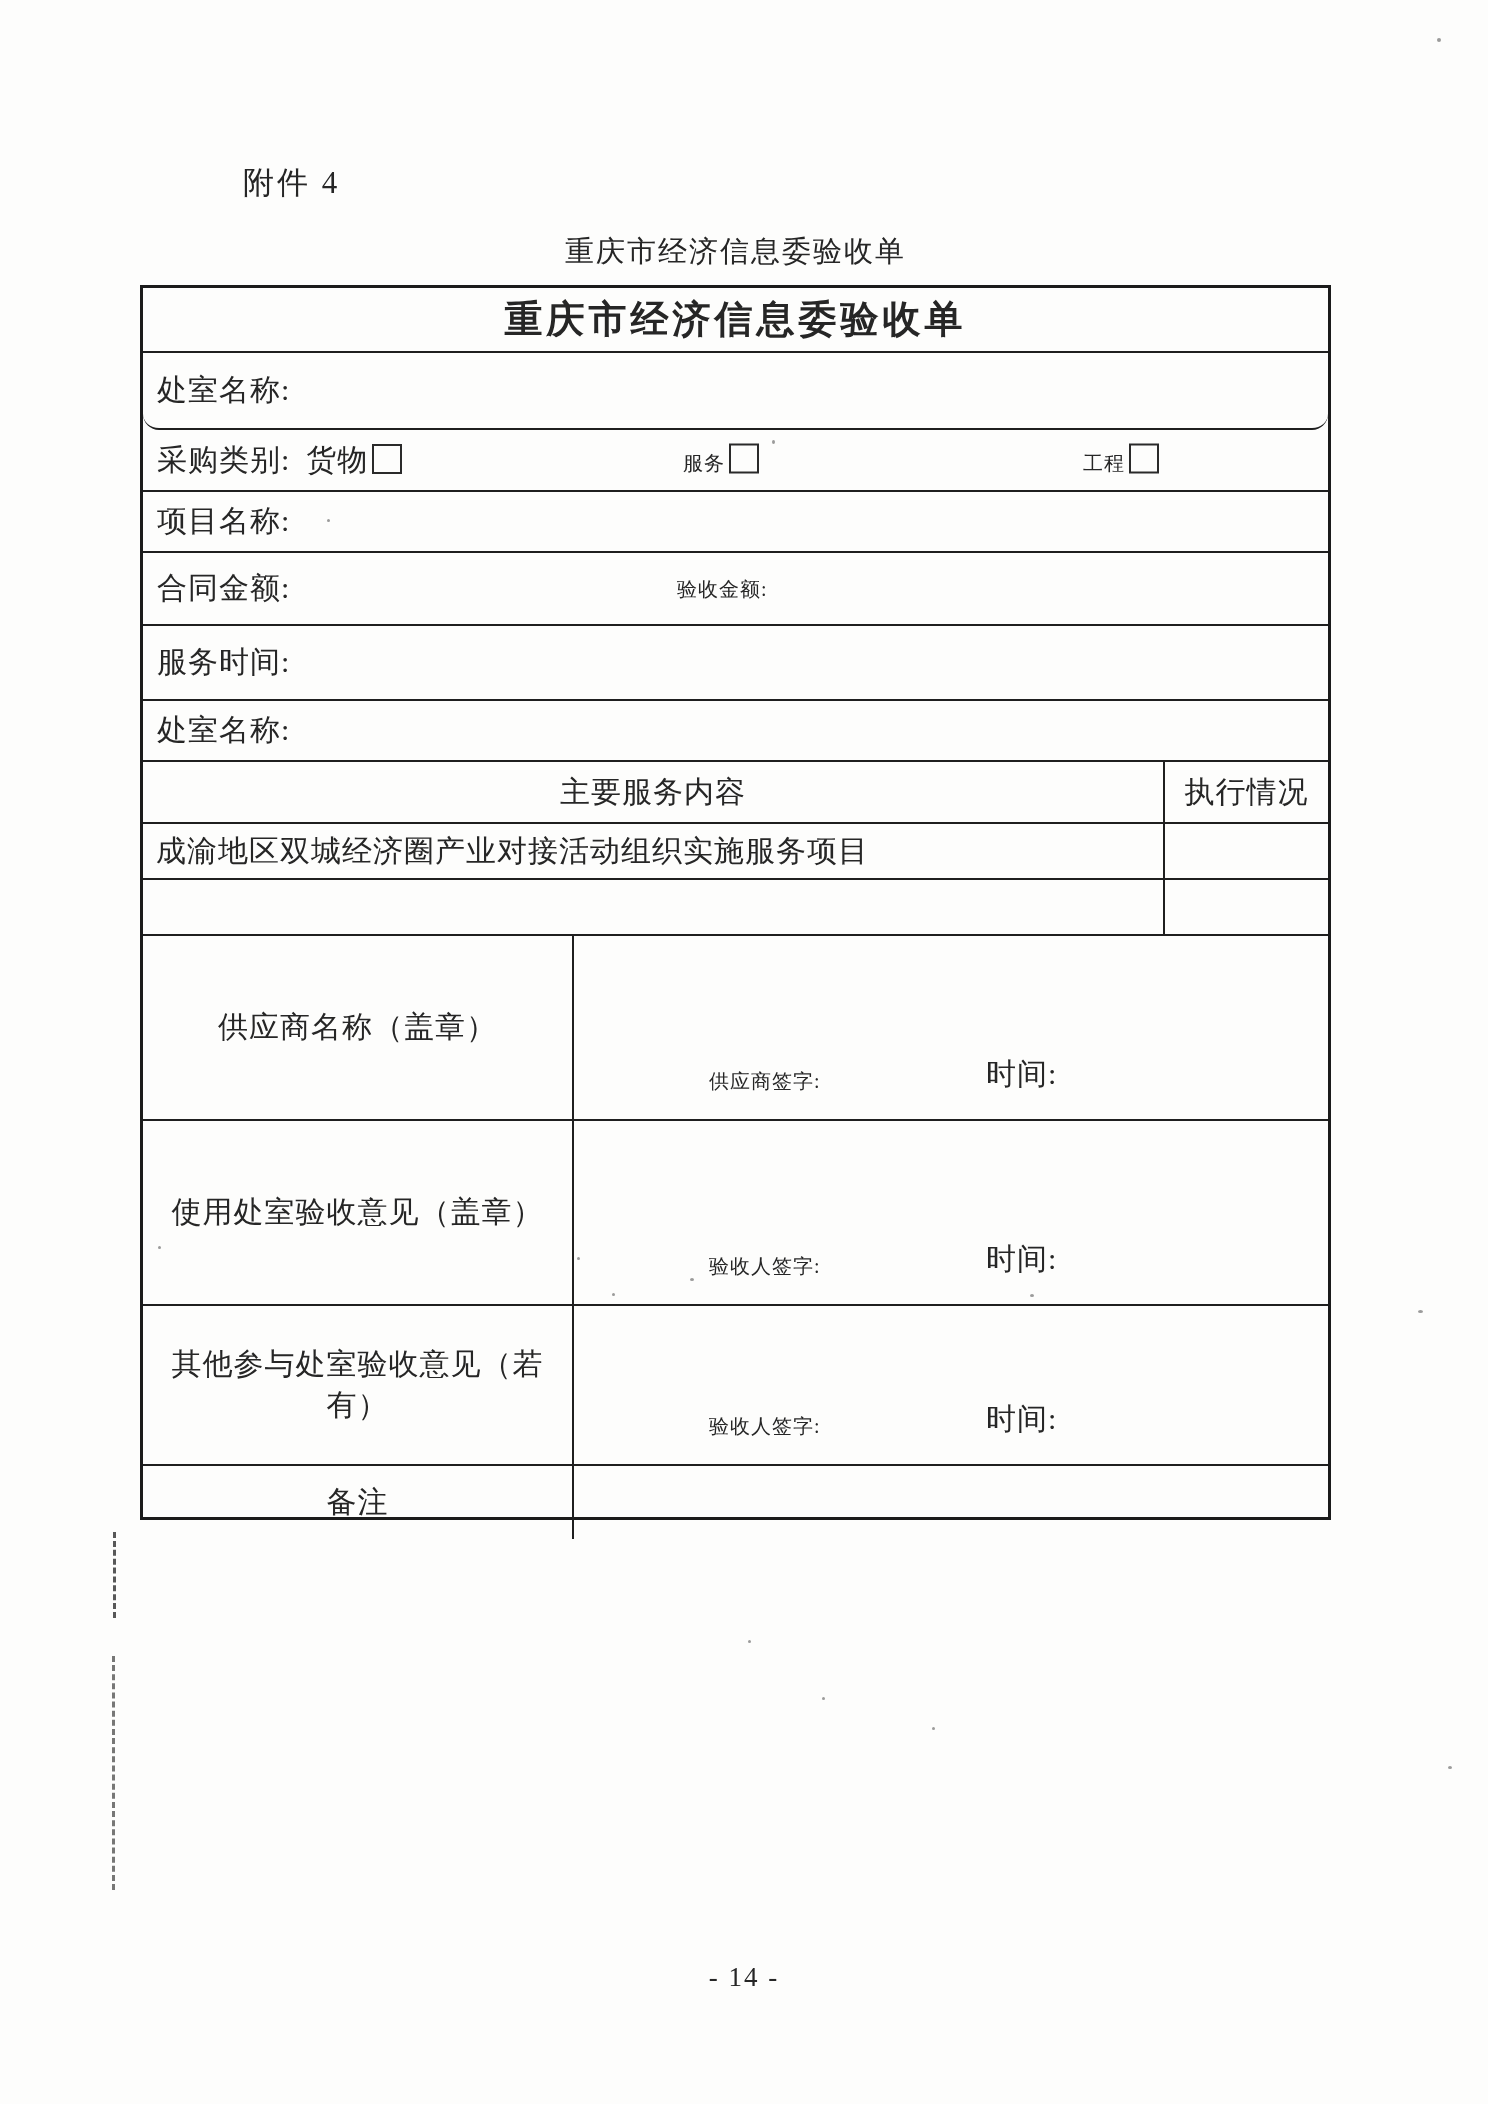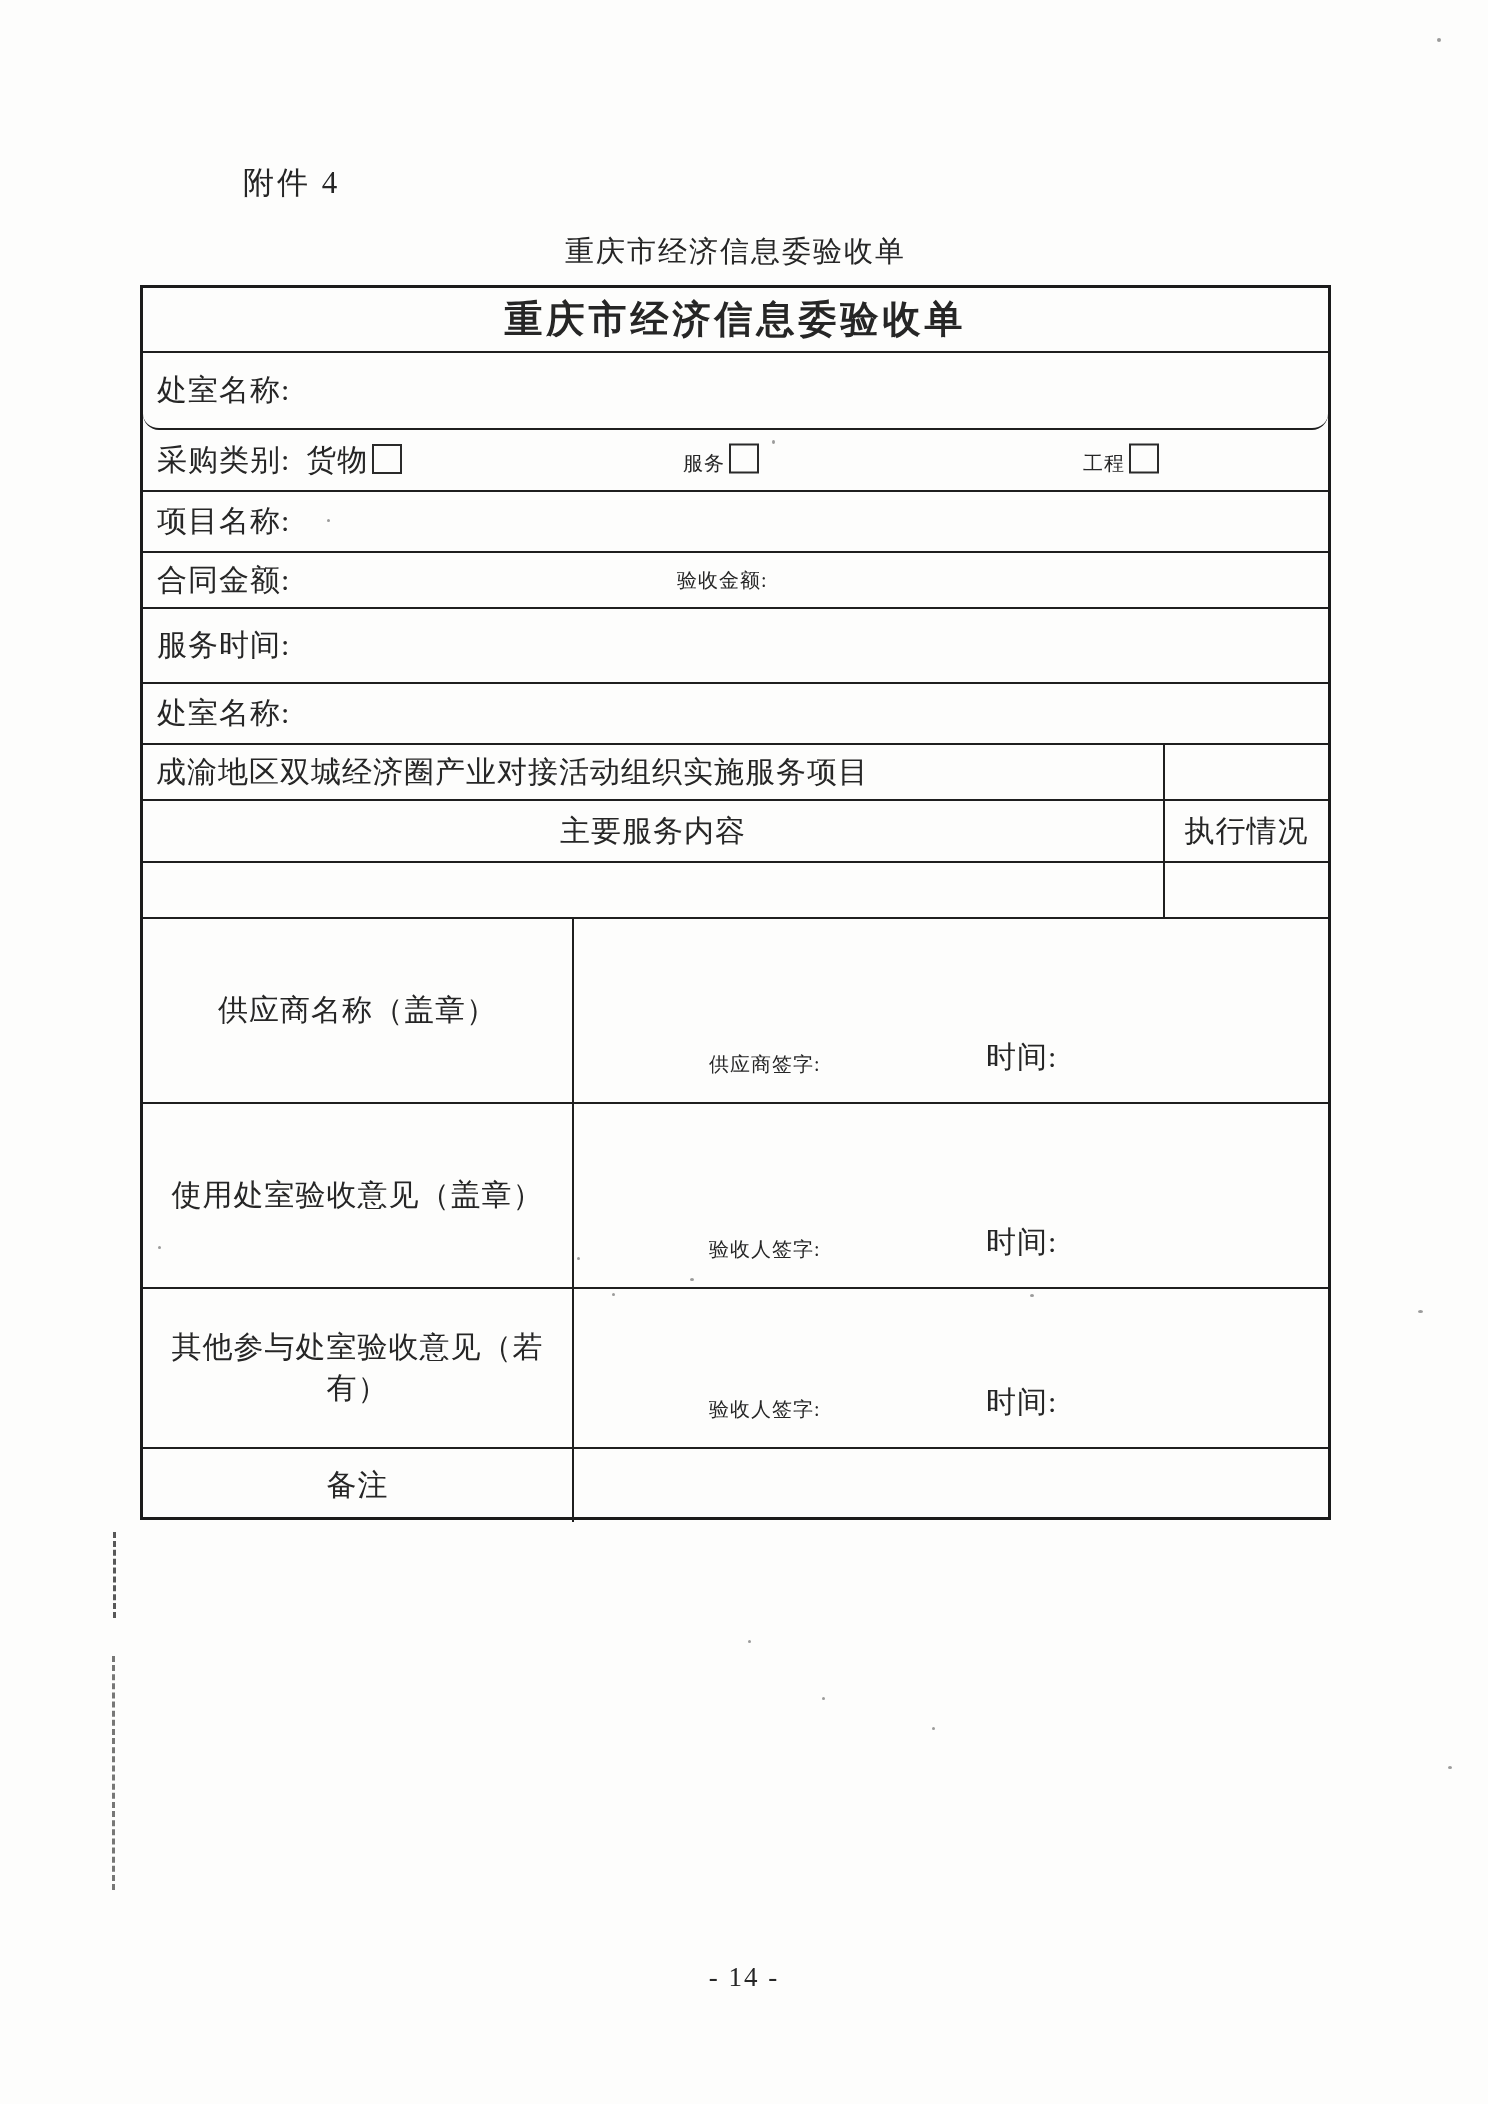--- a/index.html
+++ b/index.html
@@ -81,44 +81,44 @@
       </span>
       <span class="abs-item" style="left:940px;">
         <span>工程</span><span class="cb"></span>
       </span>
     </div>
 
     <div class="row lbl-row" style="height:61px;">
       <span>项目名称:</span>
     </div>
 
-    <div class="row lbl-row" style="height:56px;">
+    <div class="row lbl-row" style="height:73px;">
       <span>合同金额:</span>
       <span class="abs-item" style="left:534px;">验收金额:</span>
     </div>
 
     <div class="row lbl-row" style="height:75px;">
       <span>服务时间:</span>
     </div>
 
     <div class="row lbl-row" style="height:61px;">
       <span>处室名称:</span>
     </div>
 
+    <div class="row svc-row" style="height:62px;">
+      <div class="split">
+        <div class="svc-left center">主要服务内容</div>
+        <div class="svc-right">执行情况</div>
+      </div>
+    </div>
+
     <div class="row svc-row" style="height:56px;">
       <div class="split">
         <div class="svc-left start">成渝地区双城经济圈产业对接活动组织实施服务项目</div>
         <div class="svc-right"></div>
-      </div>
-    </div>
-
-    <div class="row svc-row" style="height:62px;">
-      <div class="split">
-        <div class="svc-left center">主要服务内容</div>
-        <div class="svc-right">执行情况</div>
       </div>
     </div>
 
     <div class="row svc-row" style="height:56px;">
       <div class="split">
         <div class="svc-left start"></div>
         <div class="svc-right"></div>
       </div>
     </div>
 

